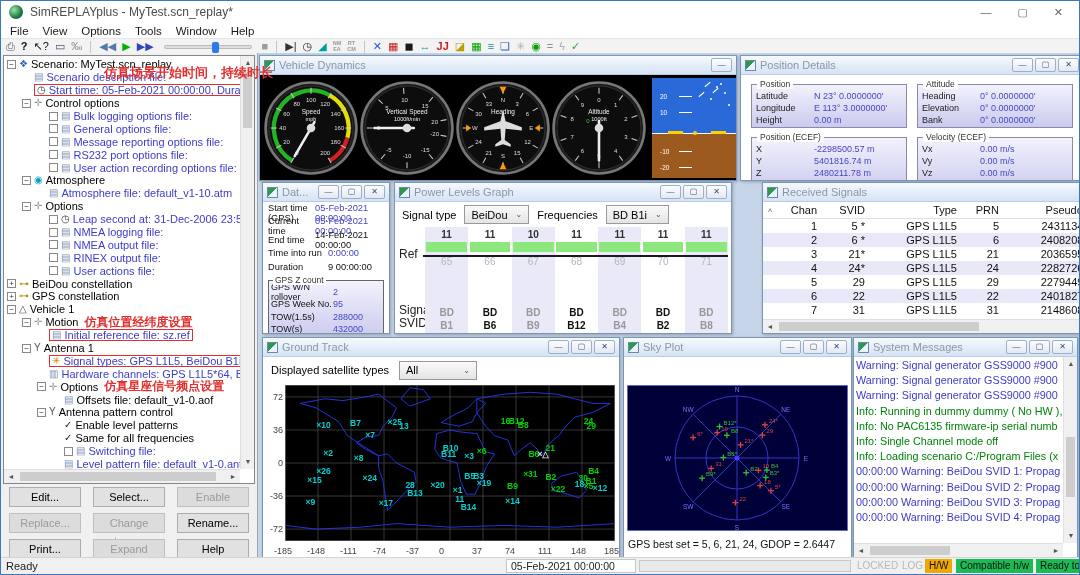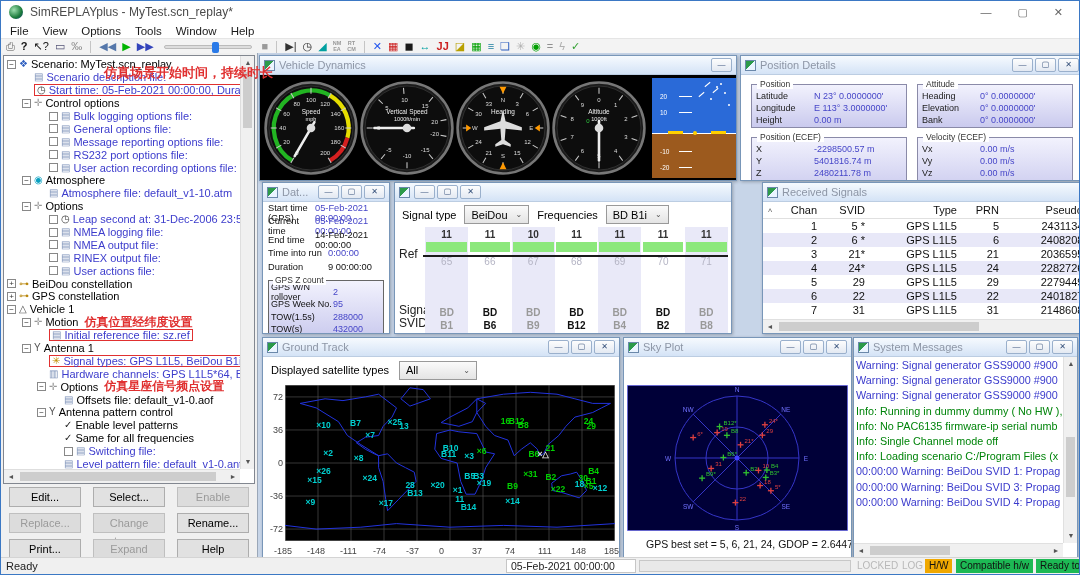--- a/index.html
+++ b/index.html
@@ -117,21 +117,21 @@
 
 .gt-controls{height:26px;background:#fff;display:flex;align-items:center;gap:10px;padding:0 8px;font-size:11px}
 .gt-area{position:absolute;top:26px;left:0;right:0;bottom:0;background:#fff}
 .gt-ylbl{position:absolute;font-size:9px;color:#444;width:20px;text-align:right}
 .gt-xlbl{position:absolute;font-size:9px;color:#444;bottom:1px}
 
 .sp-controls{height:28px;background:#fff;display:flex;align-items:center;gap:8px;padding:0 6px}
 .props-btn{border:1px solid #adadad;background:#e1e1e1;padding:2px 9px;font-size:11px;white-space:nowrap}
 .sp-caption{font-size:10.5px;color:#111;white-space:nowrap;overflow:hidden}
 .sp-plot{position:absolute;top:28px;left:3px;right:3px;height:146px}
-.sp-status{position:absolute;bottom:0;left:0;right:0;height:24px;background:#fff;font-size:10.5px;color:#111;padding:5px 22px;white-space:nowrap}
+.sp-status{position:absolute;bottom:0;left:0;right:0;height:24px;background:#fff;font-size:10.5px;color:#111;padding:5px 4px;white-space:nowrap}
 
 .sm-body{background:#fff;font-size:10.8px;line-height:15.2px;padding:1px 2px;white-space:nowrap}
 .sm-warning{color:#3a3acc}
 .sm-info{color:#00840a}
 </style>
 </head>
 <body>
 
 <div class="app">
 
@@ -688,20 +688,21 @@
             <span class="dt-glabel">TOW(s)</span>
             <span class="dt-value">432000</span>
           </div>
         </div>
       </div>
   </div>
 
   <div class="win" style="left:393px;top:181px;width:338px;height:152px">
     <div class="wtb">
       <span class="wicon"></span>
+      <span class="wtitle">Power Levels Graph</span>
       <span class="wbtns">
         <span class="wbtn">—</span>
         <span class="wbtn">▢</span>
         <span class="wbtn">✕</span>
       </span>
     </div>
     <div class="wbody" style="background:#fff">
       <div class="plg-controls">
         <span>Signal type</span>
         <span class="select">
@@ -1083,20 +1084,21 @@
     <div class="wbody sm-body">
       <div style="position:absolute;left:2px;top:1px;right:14px;bottom:14px;overflow:hidden">
           <div class="sm-warning">Warning: Signal generator GSS9000 #900</div>
           <div class="sm-warning">Warning: Signal generator GSS9000 #900</div>
           <div class="sm-warning">Warning: Signal generator GSS9000 #900</div>
           <div class="sm-info">Info: Running in dummy dummy ( No HW ), t</div>
           <div class="sm-info">Info: No PAC6135 firmware-ip serial numb</div>
           <div class="sm-info">Info: Single Channel mode off</div>
           <div class="sm-info">Info: Loading scenario C:/Program Files (x</div>
           <div class="sm-warning">00:00:00 Warning: BeiDou SVID 1: Propag</div>
+          <div class="sm-warning">00:00:00 Warning: BeiDou SVID 2: Propag</div>
           <div class="sm-warning">00:00:00 Warning: BeiDou SVID 3: Propag</div>
           <div class="sm-warning">00:00:00 Warning: BeiDou SVID 4: Propag</div>
         </div>
       <div class="vscroll" style="bottom:14px">
         <span class="sarrow" style="top:0">▲</span>
         <span class="sarrow" style="bottom:0">▼</span>
         <span class="vthumb" style="top:80px;height:60px"></span>
       </div>
       <div class="hscroll" style="right:14px">
         <span class="sarrow" style="left:0">◄</span>

